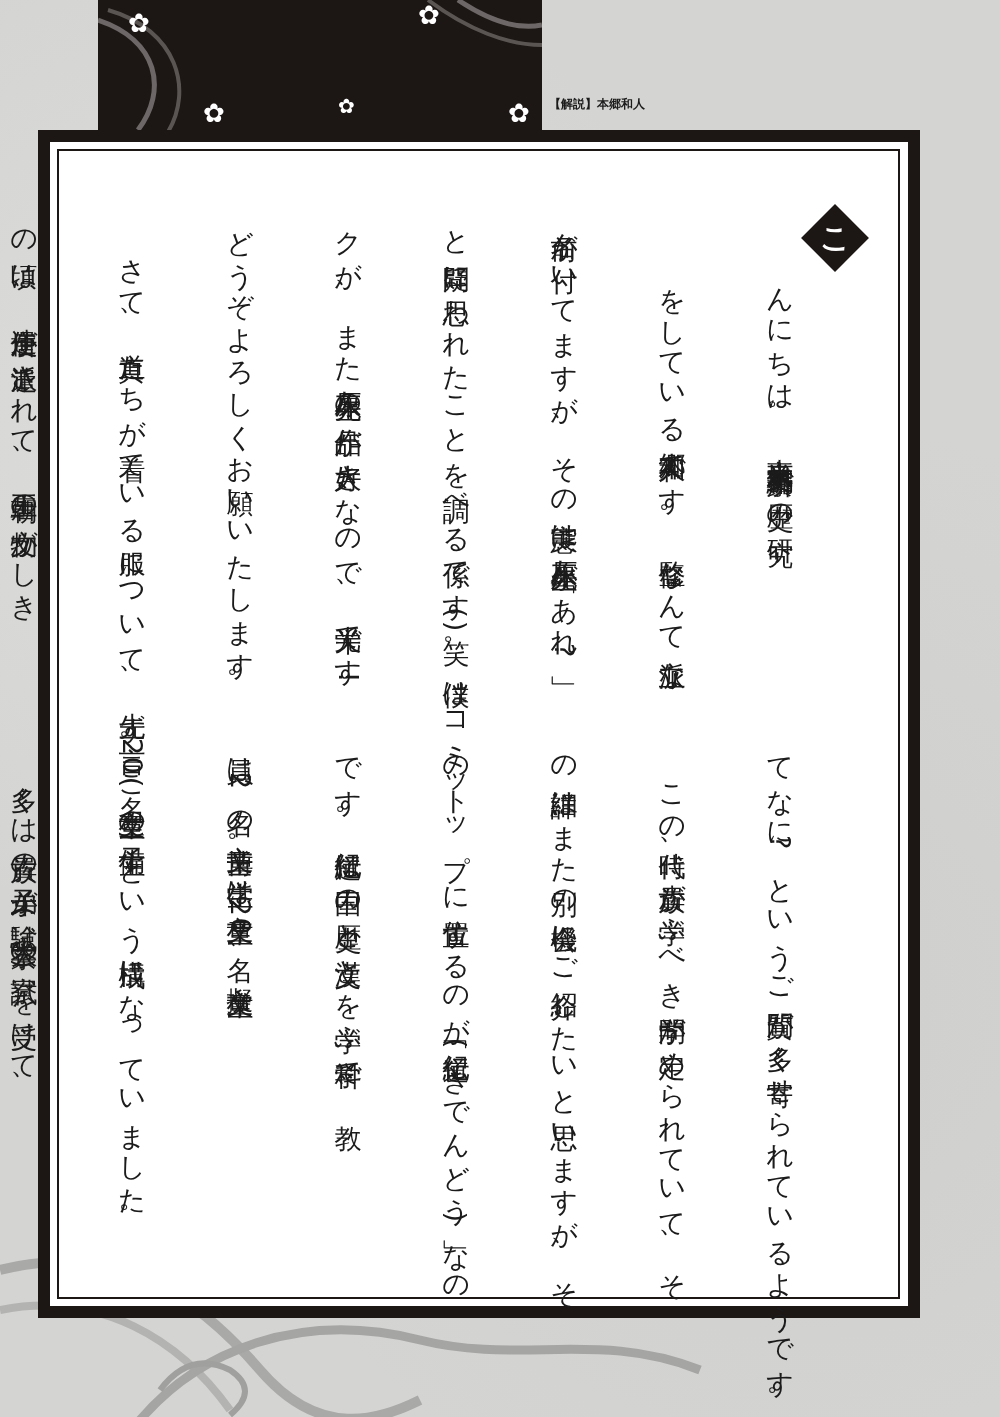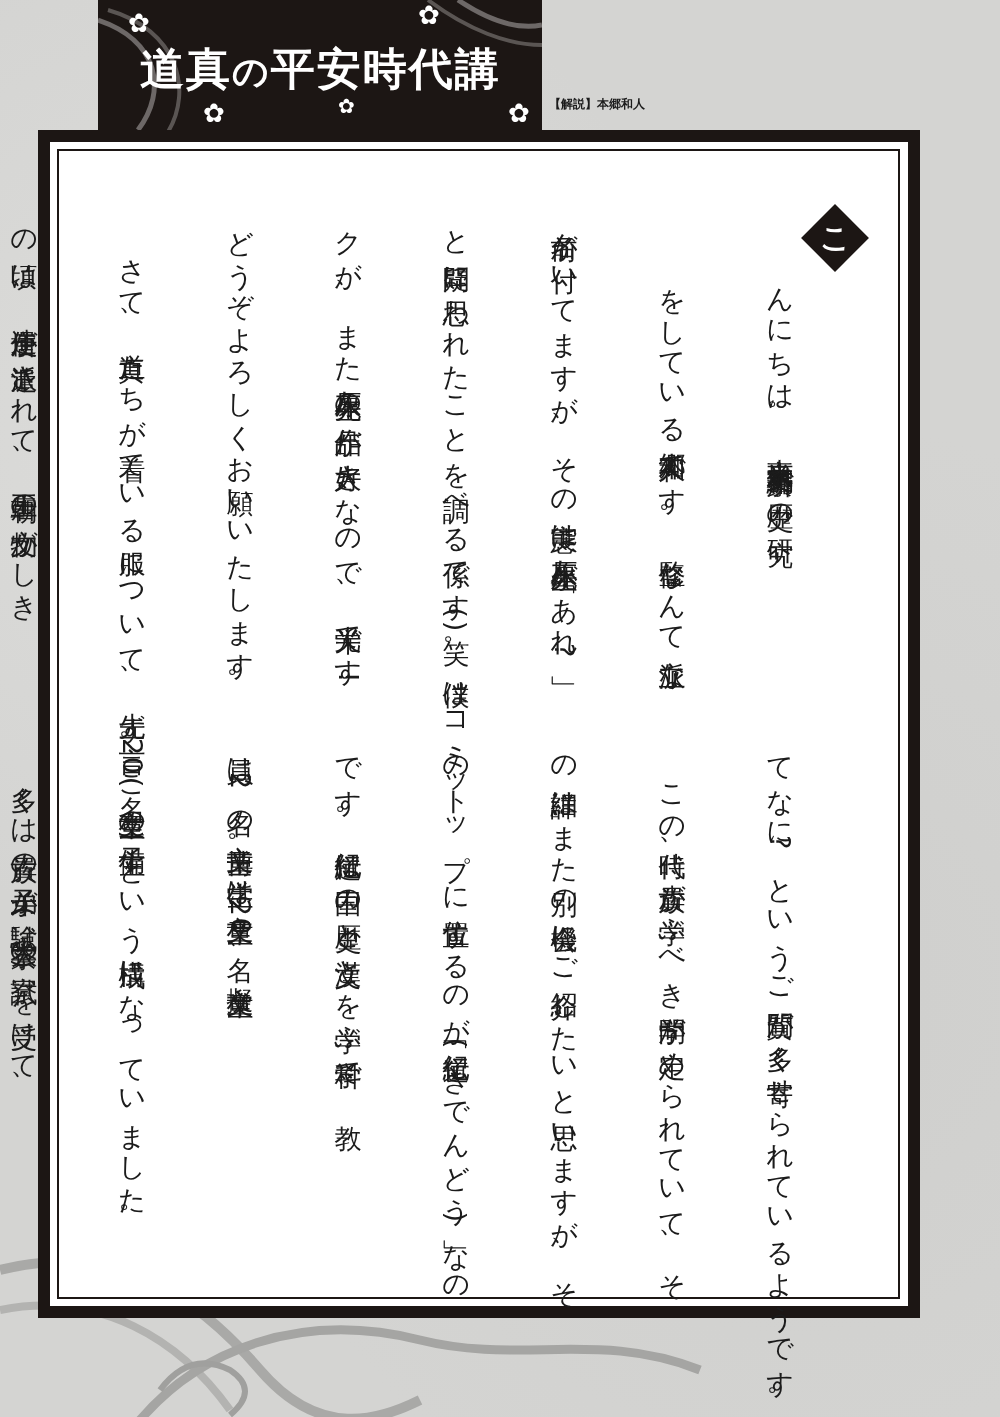--- a/index.html
+++ b/index.html
@@ -35,21 +35,20 @@
   <path d="M160,160 q30,-40 70,-20 q30,20 0,45" stroke="#a0a09e" stroke-width="6" fill="none"></path>
 </svg>
 
 <div class="banner">
   <svg class="waves" width="444" height="132">
     <path d="M0,20 C60,40 70,90 40,130" stroke="#6d6867" stroke-width="5" fill="none"></path>
     <path d="M10,10 C80,30 95,90 70,132" stroke="#5a5553" stroke-width="4" fill="none"></path>
     <path d="M360,0 C390,20 420,30 444,25" stroke="#6d6867" stroke-width="5" fill="none"></path>
     <path d="M330,0 C370,30 410,45 444,45" stroke="#5a5553" stroke-width="4" fill="none"></path>
   </svg>
-  <div class="title"><span>道真</span><span class="small">の</span><span>平安時代講</span></div>
   <span class="flower" style="left:30px;top:10px;">✿</span>
   <span class="flower" style="left:320px;top:2px;">✿</span>
   <span class="flower" style="left:105px;top:100px;">✿</span>
   <span class="flower" style="left:240px;top:96px;font-size:20px;">✿</span>
   <span class="flower" style="left:410px;top:100px;">✿</span>
 </div>
 
 <div class="credit">【解説】本郷和人</div>
 
 <div class="frame-outer"></div>

